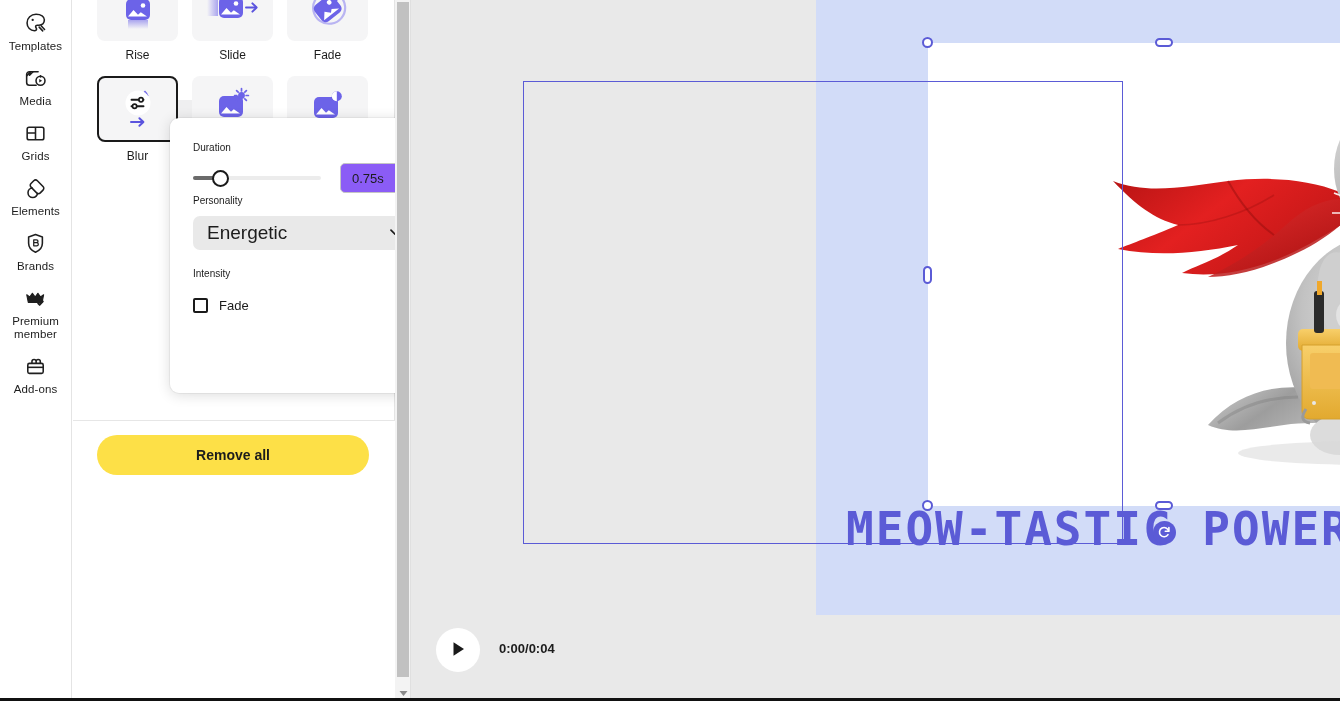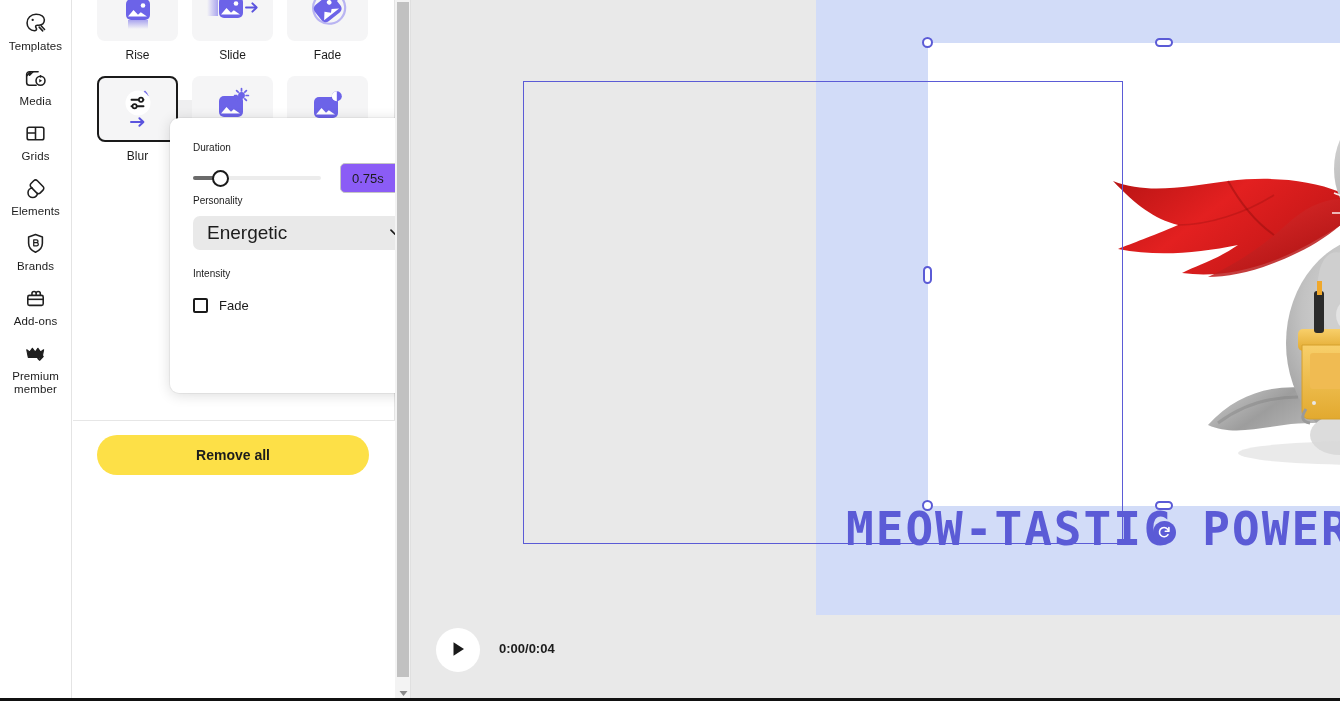--- a/index.html
+++ b/index.html
@@ -271,37 +271,37 @@
         <svg viewBox="0 0 24 24" fill="none" stroke="#1f1f1f" stroke-width="1.5" stroke-linejoin="round">
           <path d="M12 3.4l6.6 2.3v6.1c0 4-2.8 7-6.6 8.6-3.8-1.6-6.6-4.6-6.6-8.6V5.7z"></path>
           <path d="M10.3 8.4h2.6c.9 0 1.5.6 1.5 1.4s-.6 1.4-1.5 1.4h-2.6zm0 2.8h2.8c.9 0 1.6.6 1.6 1.5s-.7 1.5-1.6 1.5h-2.8z" stroke-width="1.2"></path>
         </svg>
       </span>
       <span class="rail-label">Brands</span>
     </div>
 
     <div class="rail-item">
       <span class="rail-icon">
+        <svg viewBox="0 0 24 24" fill="#1f1f1f" stroke="#1f1f1f" stroke-width="1.1" stroke-linejoin="round">
+          <path d="M3.6 8.4l2.8 2.2 2.6-3.6 2.7 3.6 2.6-3.6 2.6 3.6 2.9-2.2-1.5 7.4H5.1z"></path>
+          <path d="M14.5 16.6l1.5 1.6 3.1-3.4" fill="none" stroke-width="1.7" stroke-linecap="round"></path>
+        </svg>
+      </span>
+      <span class="rail-label">Premium member</span>
+    </div>
+
+    <div class="rail-item">
+      <span class="rail-icon">
         <svg viewBox="0 0 24 24" fill="none" stroke="#1f1f1f" stroke-width="1.5" stroke-linejoin="round">
           <rect x="4.6" y="9" width="14.8" height="9.6" rx="1.6"></rect>
           <path d="M4.6 12.8h14.8"></path>
           <path d="M8.6 9V7.3a2 2 0 1 1 4 0V9M12.6 9V7.3a2 2 0 1 1 4 0V9"></path>
         </svg>
       </span>
       <span class="rail-label">Add-ons</span>
-    </div>
-
-    <div class="rail-item">
-      <span class="rail-icon">
-        <svg viewBox="0 0 24 24" fill="#1f1f1f" stroke="#1f1f1f" stroke-width="1.1" stroke-linejoin="round">
-          <path d="M3.6 8.4l2.8 2.2 2.6-3.6 2.7 3.6 2.6-3.6 2.6 3.6 2.9-2.2-1.5 7.4H5.1z"></path>
-          <path d="M14.5 16.6l1.5 1.6 3.1-3.4" fill="none" stroke-width="1.7" stroke-linecap="round"></path>
-        </svg>
-      </span>
-      <span class="rail-label">Premium member</span>
     </div>
   </div>
 
   <div id="side-panel">
 
     <div id="panel-scroll">
 
       <div id="ghost-card">
         <div class="ghost-mark"></div>
       </div>

